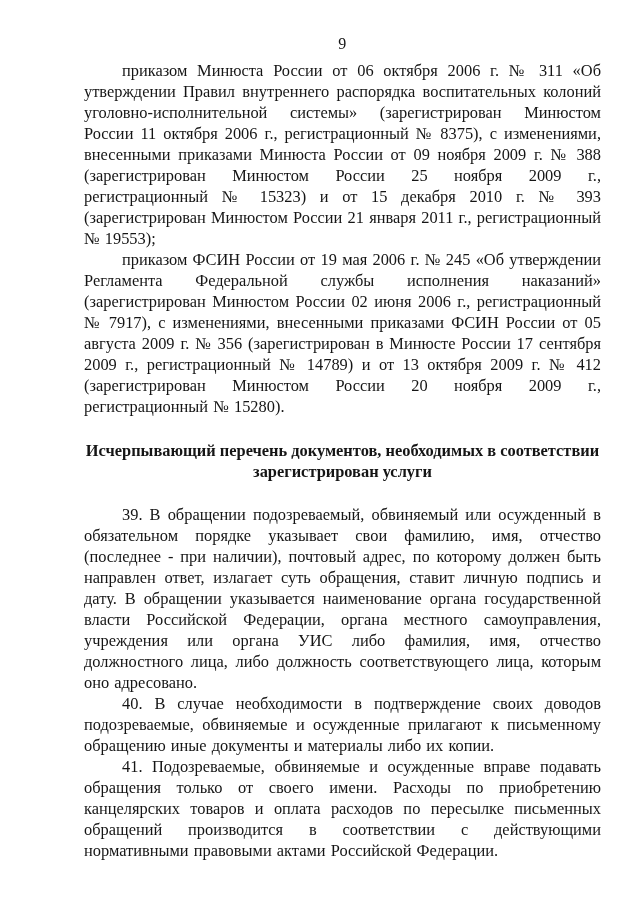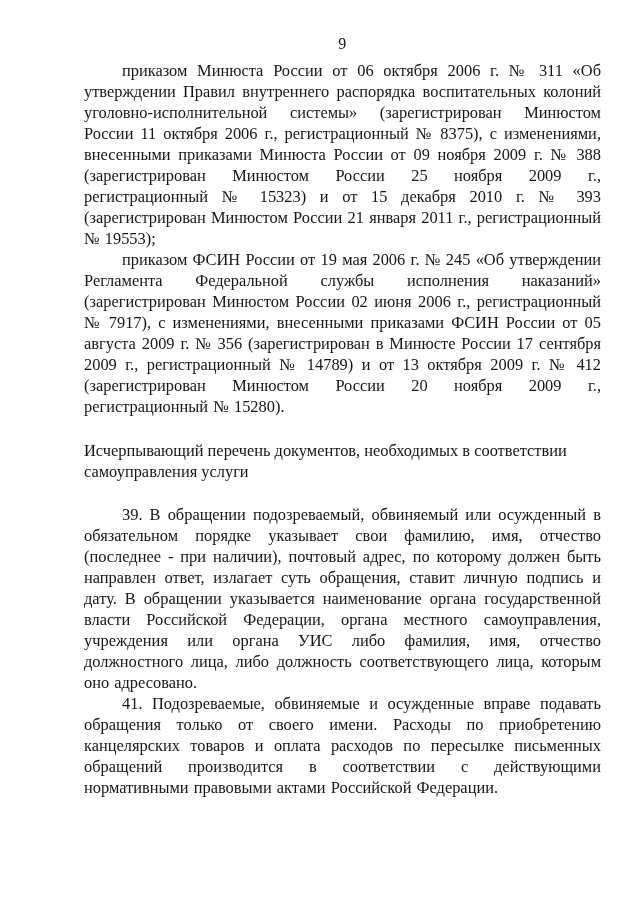--- a/index.html
+++ b/index.html
@@ -28,22 +28,22 @@
     letter-spacing: 0.5px;
   }
   p.body-par {
     font-size: 16.4px;
     line-height: 21px;
     text-align: justify;
     text-indent: 38px;
     word-spacing: 1px;
   }
   .section-heading {
-    text-align: left;
-    font-weight: normal;
+    text-align: center;
+    font-weight: bold;
     font-size: 16.4px;
     line-height: 21px;
     margin-top: 23px;
     margin-bottom: 22px;
   }
   .section-heading .hline { display: block; }
 </style>
 </head>
 <body>
 
@@ -51,23 +51,24 @@
   <div class="content">
 
     <div class="page-number">9</div>
 
     <p class="body-par">приказом Минюста России от 06 октября 2006 г. № 311 «Об утверждении Правил внутреннего распорядка воспитательных колоний уголовно-исполнительной системы» (зарегистрирован Минюстом России 11 октября 2006 г., регистрационный № 8375), с изменениями, внесенными приказами Минюста России от 09 ноября 2009 г. № 388 (зарегистрирован Минюстом России 25 ноября 2009 г., регистрационный № 15323) и от 15 декабря 2010 г. № 393 (зарегистрирован Минюстом России 21 января 2011 г., регистрационный № 19553);</p>
 
     <p class="body-par">приказом ФСИН России от 19 мая 2006 г. № 245 «Об утверждении Регламента Федеральной службы исполнения наказаний» (зарегистрирован Минюстом России 02 июня 2006 г., регистрационный № 7917), с изменениями, внесенными приказами ФСИН России от 05 августа 2009 г. № 356 (зарегистрирован в Минюсте России 17 сентября 2009 г., регистрационный № 14789) и от 13 октября 2009 г. № 412 (зарегистрирован Минюстом России 20 ноября 2009 г., регистрационный № 15280).</p>
 
     <div class="section-heading">
       <span class="hline">Исчерпывающий перечень документов, необходимых в соответствии</span>
-      <span class="hline">самоуправления услуги</span>
+      <span class="hline">зарегистрирован услуги</span>
     </div>
 
 
     <p class="body-par">39. В обращении подозреваемый, обвиняемый или осужденный в обязательном порядке указывает свои фамилию, имя, отчество (последнее - при наличии), почтовый адрес, по которому должен быть направлен ответ, излагает суть обращения, ставит личную подпись и дату. В обращении указывается наименование органа государственной власти Российской Федерации, органа местного самоуправления, учреждения или органа УИС либо фамилия, имя, отчество должностного лица, либо должность соответствующего лица, которым оно адресовано.</p>
 
+    <p class="body-par">40. В случае необходимости в подтверждение своих доводов подозреваемые, обвиняемые и осужденные прилагают к письменному обращению иные документы и материалы либо их копии.</p>
 
     <p class="body-par">41. Подозреваемые, обвиняемые и осужденные вправе подавать обращения только от своего имени. Расходы по приобретению канцелярских товаров и оплата расходов по пересылке письменных обращений производится в соответствии с действующими нормативными правовыми актами Российской Федерации.</p>
 
   </div>
 </div>
 
 </body></html>

